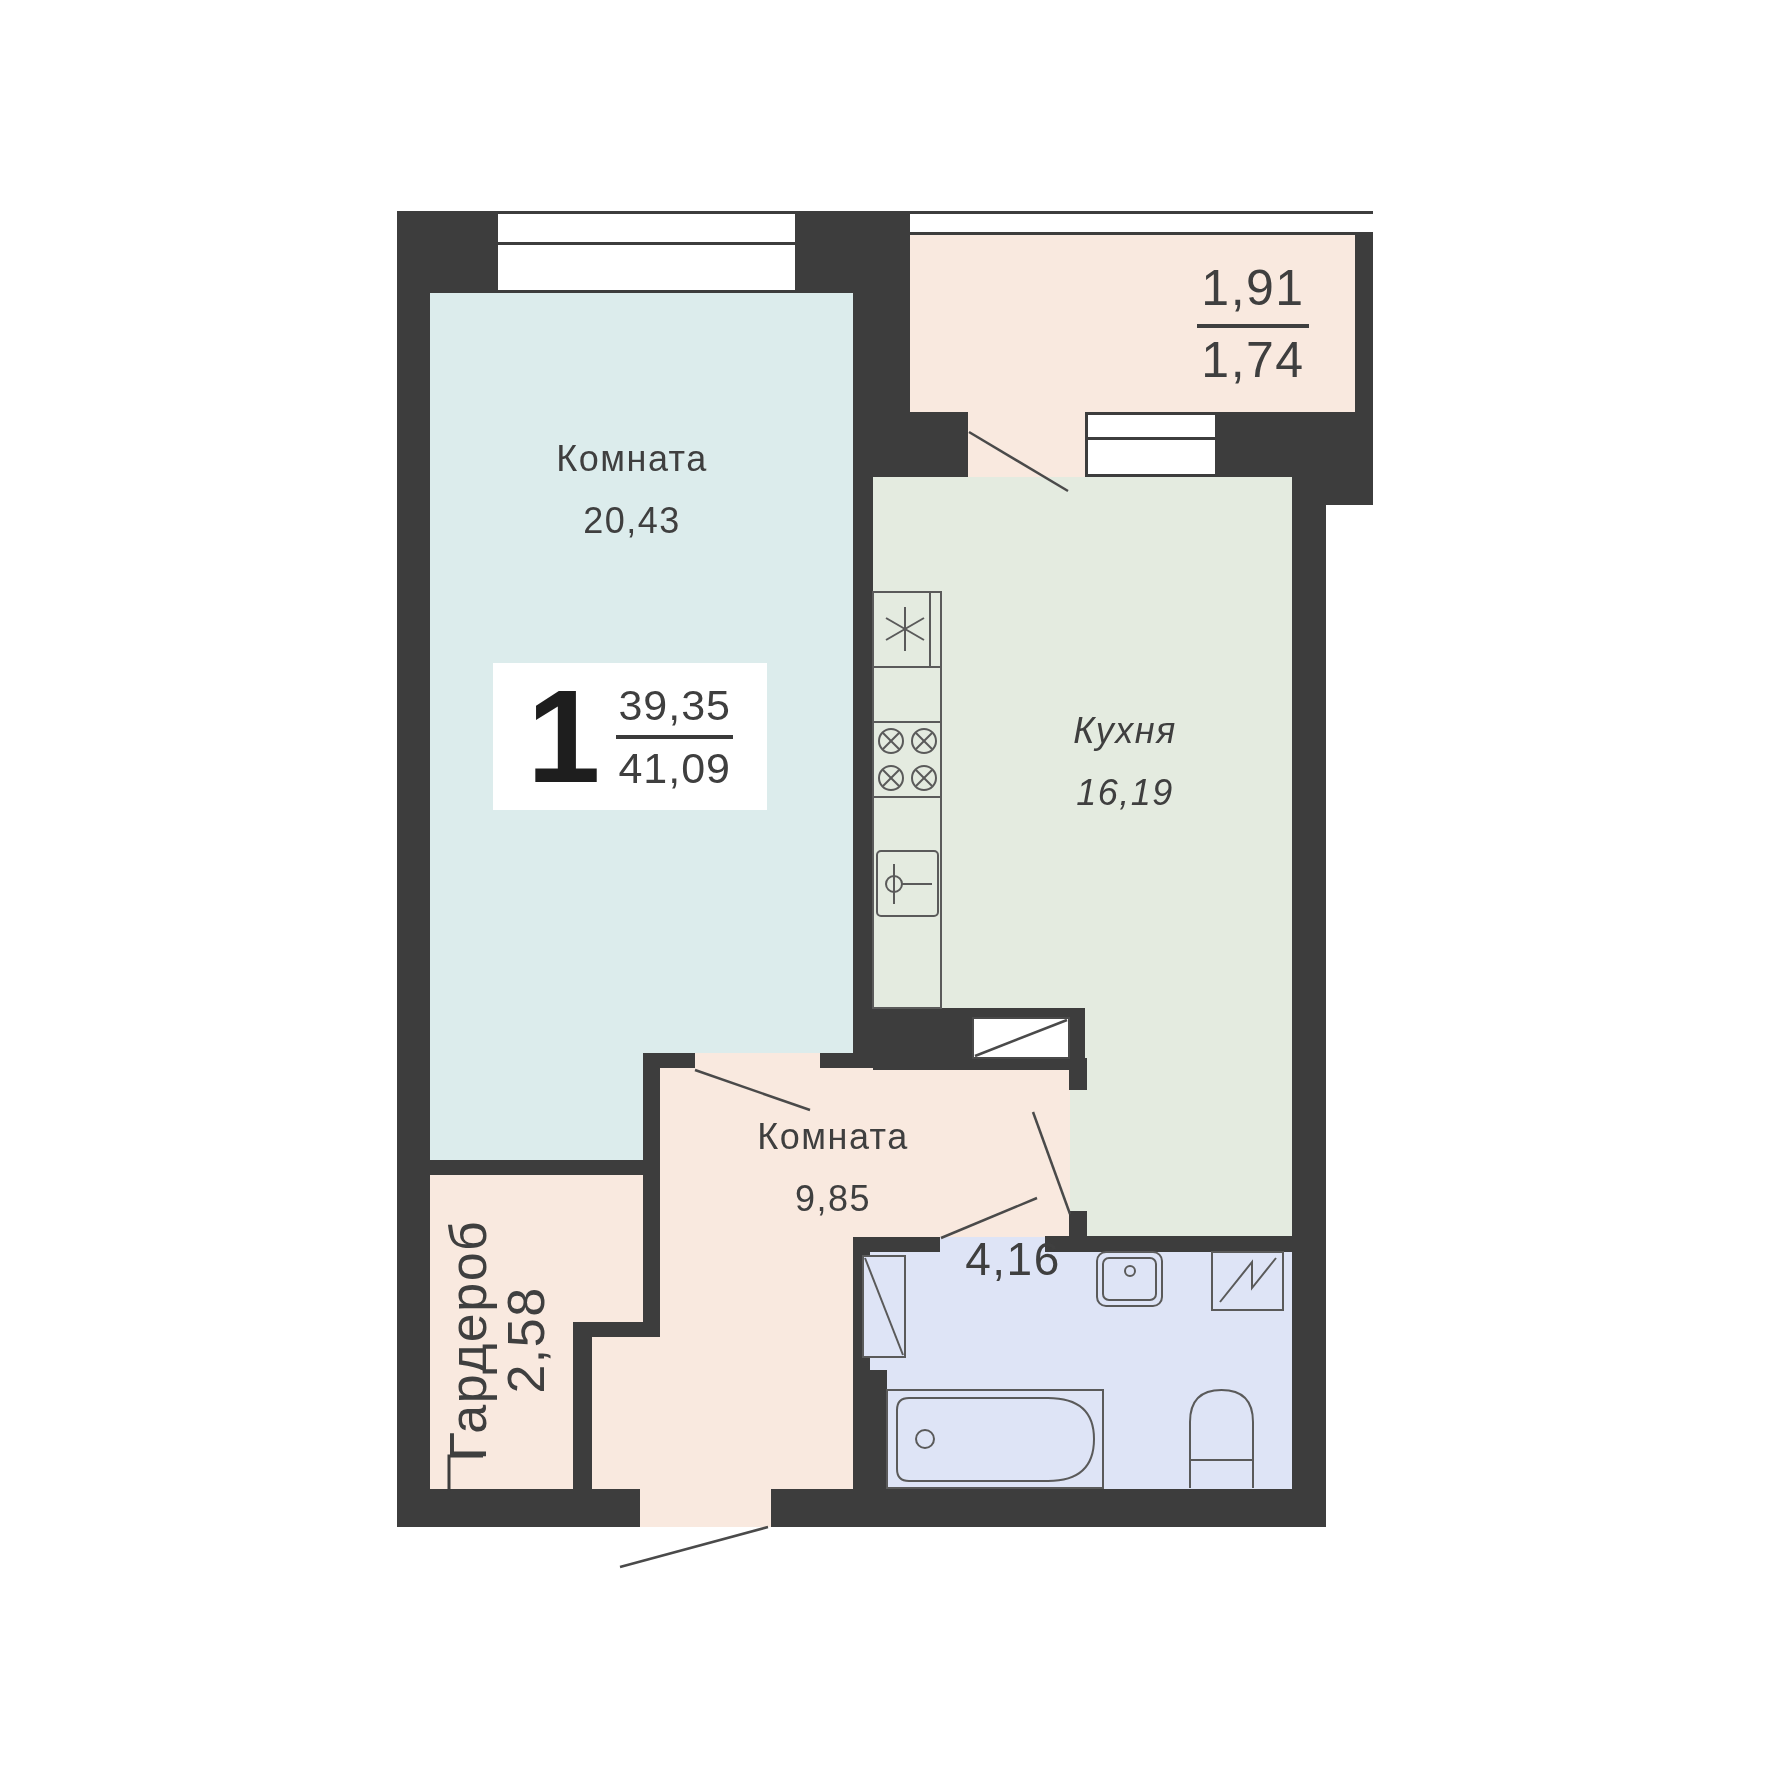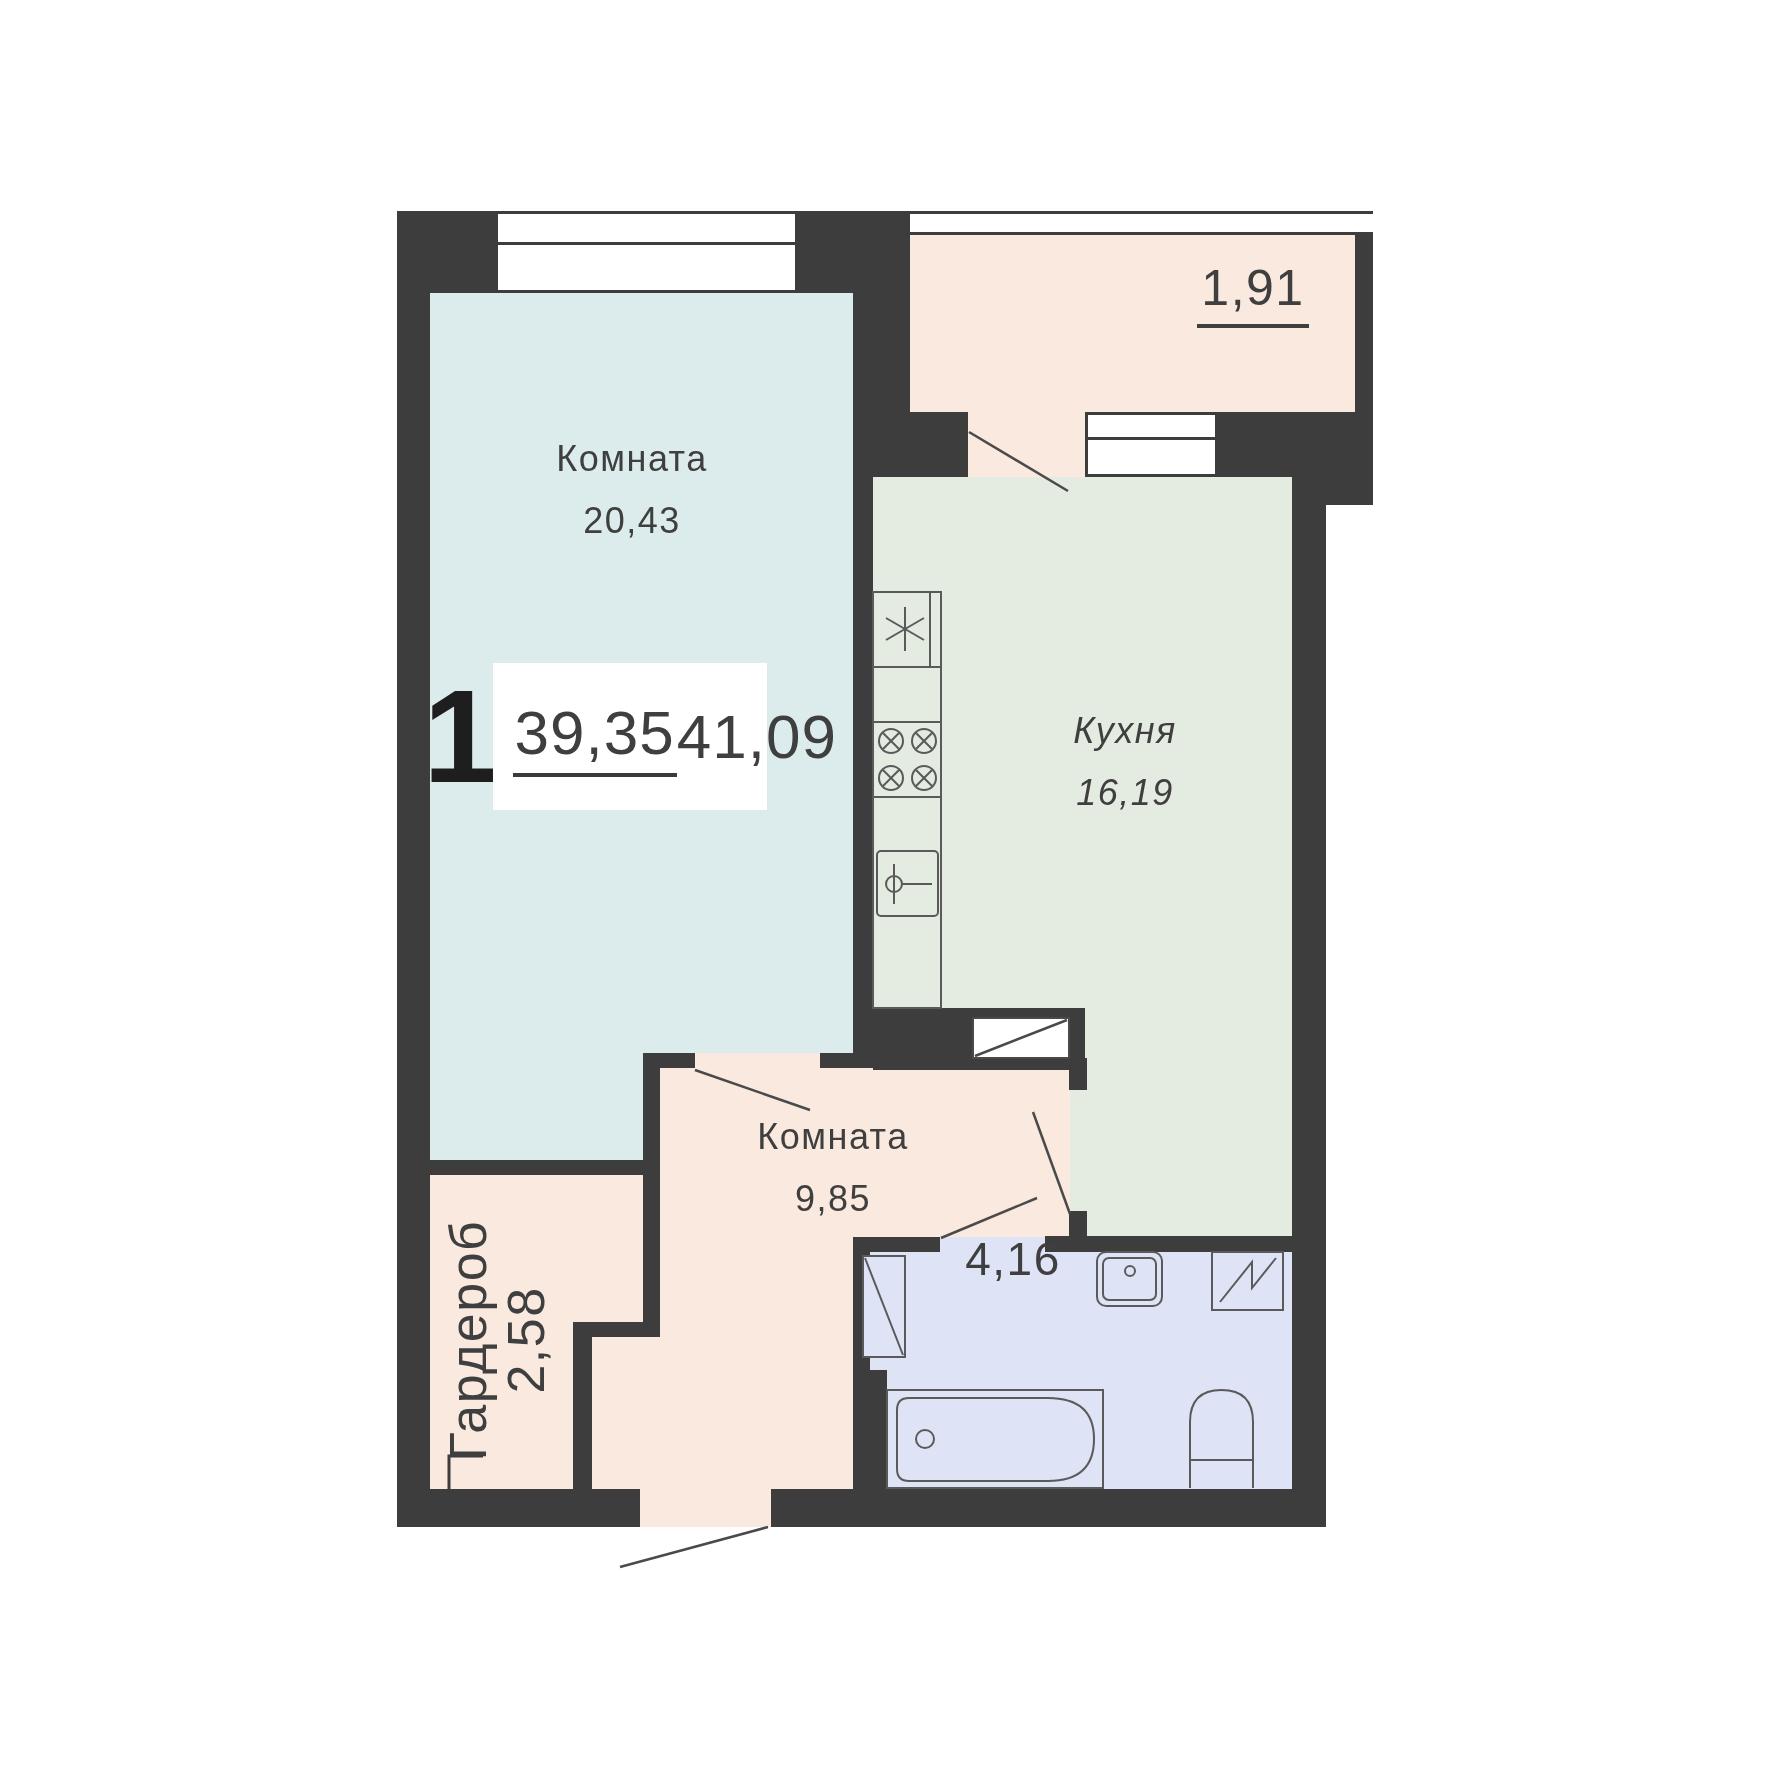--- a/index.html
+++ b/index.html
@@ -20,21 +20,21 @@
   .fx-white{fill:#fff;}
   .dl{stroke:var(--line);stroke-width:2.5;fill:none;}
   .dk{stroke:var(--wall);stroke-width:3;fill:none;}
   .lbl{position:absolute;color:var(--text);letter-spacing:1.5px;text-align:center;line-height:62px;font-size:36px;}
   #wardrobe-label{transform:rotate(-90deg);line-height:58px;}
   #balcony-label{line-height:64px;font-size:50px;}
   #balcony-label .ul{display:inline-block;border-bottom:4px solid var(--text);padding:0 4px 4px;}
   #title-box{position:absolute;left:493px;top:663px;width:274px;height:147px;background:#fff;
              display:flex;align-items:center;justify-content:center;gap:16px;}
   #title-box .big{font-size:132px;font-weight:700;color:#1e1e1e;line-height:1;}
-  #title-box .col{display:flex;color:var(--text);font-size:62px;letter-spacing:1px;line-height:1.18;text-align:center;}
+  #title-box .col{display:flex;flex-direction:column;color:var(--text);font-size:43px;letter-spacing:1px;line-height:1.18;text-align:center;}
   #title-box .col .top{border-bottom:4px solid #3a3a3a;padding:0 2px 4px;}
   #title-box .col .bot{padding-top:4px;}
 </style>
 </head>
 <body>
 
 <div id="canvas">
 
   <div class="f c-room" style="left:430px;top:293px;width:423px;height:867px;"></div>
   <div class="f c-warm" style="left:910px;top:232px;width:445px;height:180px;"></div>
@@ -172,20 +172,21 @@
     <div>Гардероб</div>
     <div>2,58</div>
   </div>
 
   <div class="lbl sm" id="bathroom-label" style="left:913px;top:1228px;width:200px;font-size:46px;">
     <div>4,16</div>
   </div>
 
   <div class="lbl" id="balcony-label" style="left:1143px;top:256px;width:220px;">
     <div><span class="ul">1,91</span></div>
+    <div>1,74</div>
   </div>
 
   <div id="title-box">
     <span class="big">1</span>
     <span class="col">
       <span class="top">39,35</span>
       <span class="bot">41,09</span>
     </span>
   </div>
 

